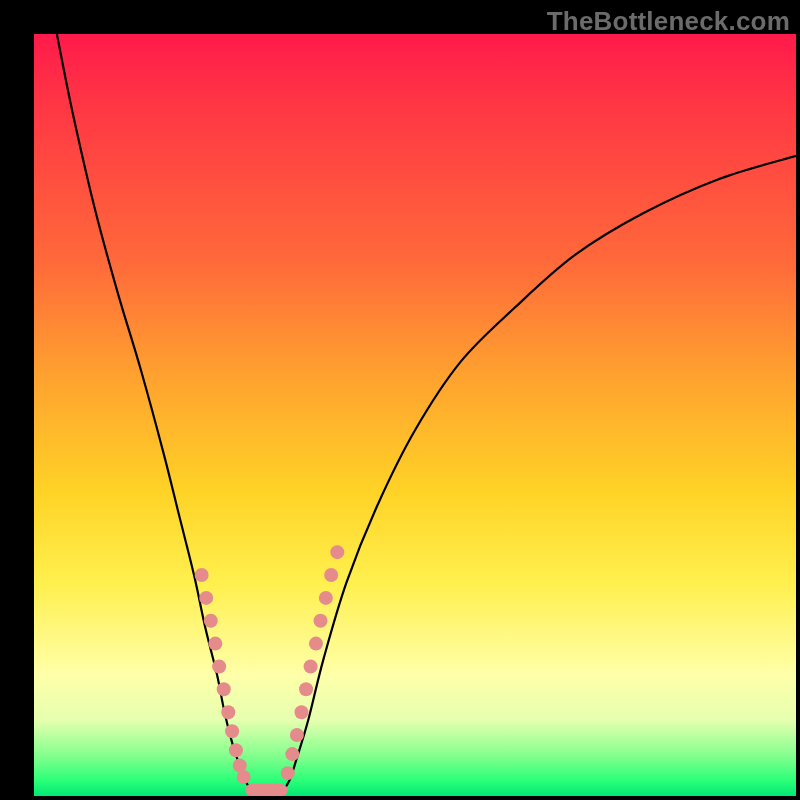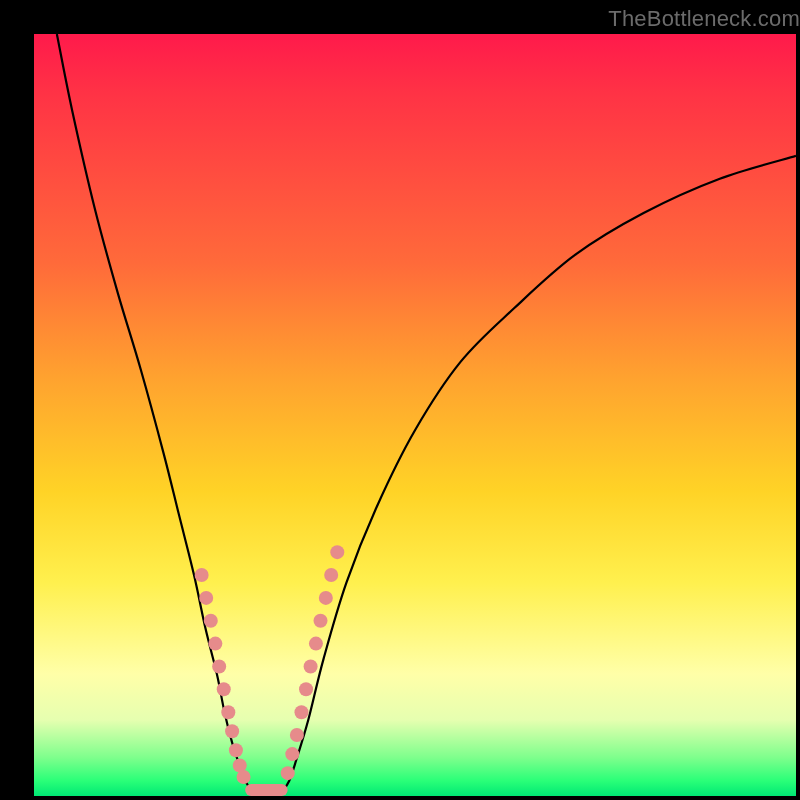--- a/index.html
+++ b/index.html
@@ -37,24 +37,24 @@
       #ffffa8 84%,
       #e6ffb0 90%,
       #7dff8c 95%,
       #2aff78 98%,
       #00e874 100%
     );
   }
   .watermark {
     position: absolute;
     top: 6px;
-    right: 0;
+    right: 10px;
     color: #6b6b6b;
-    font-size: 22px;
-    font-weight: 400;
+    font-size: 26px;
+    font-weight: 700;
     letter-spacing: 0.2px;
     z-index: 10;
   }
   svg.curves {
     position: absolute;
     left: 0;
     top: 0;
     width: 762px;
     height: 762px;
   }

